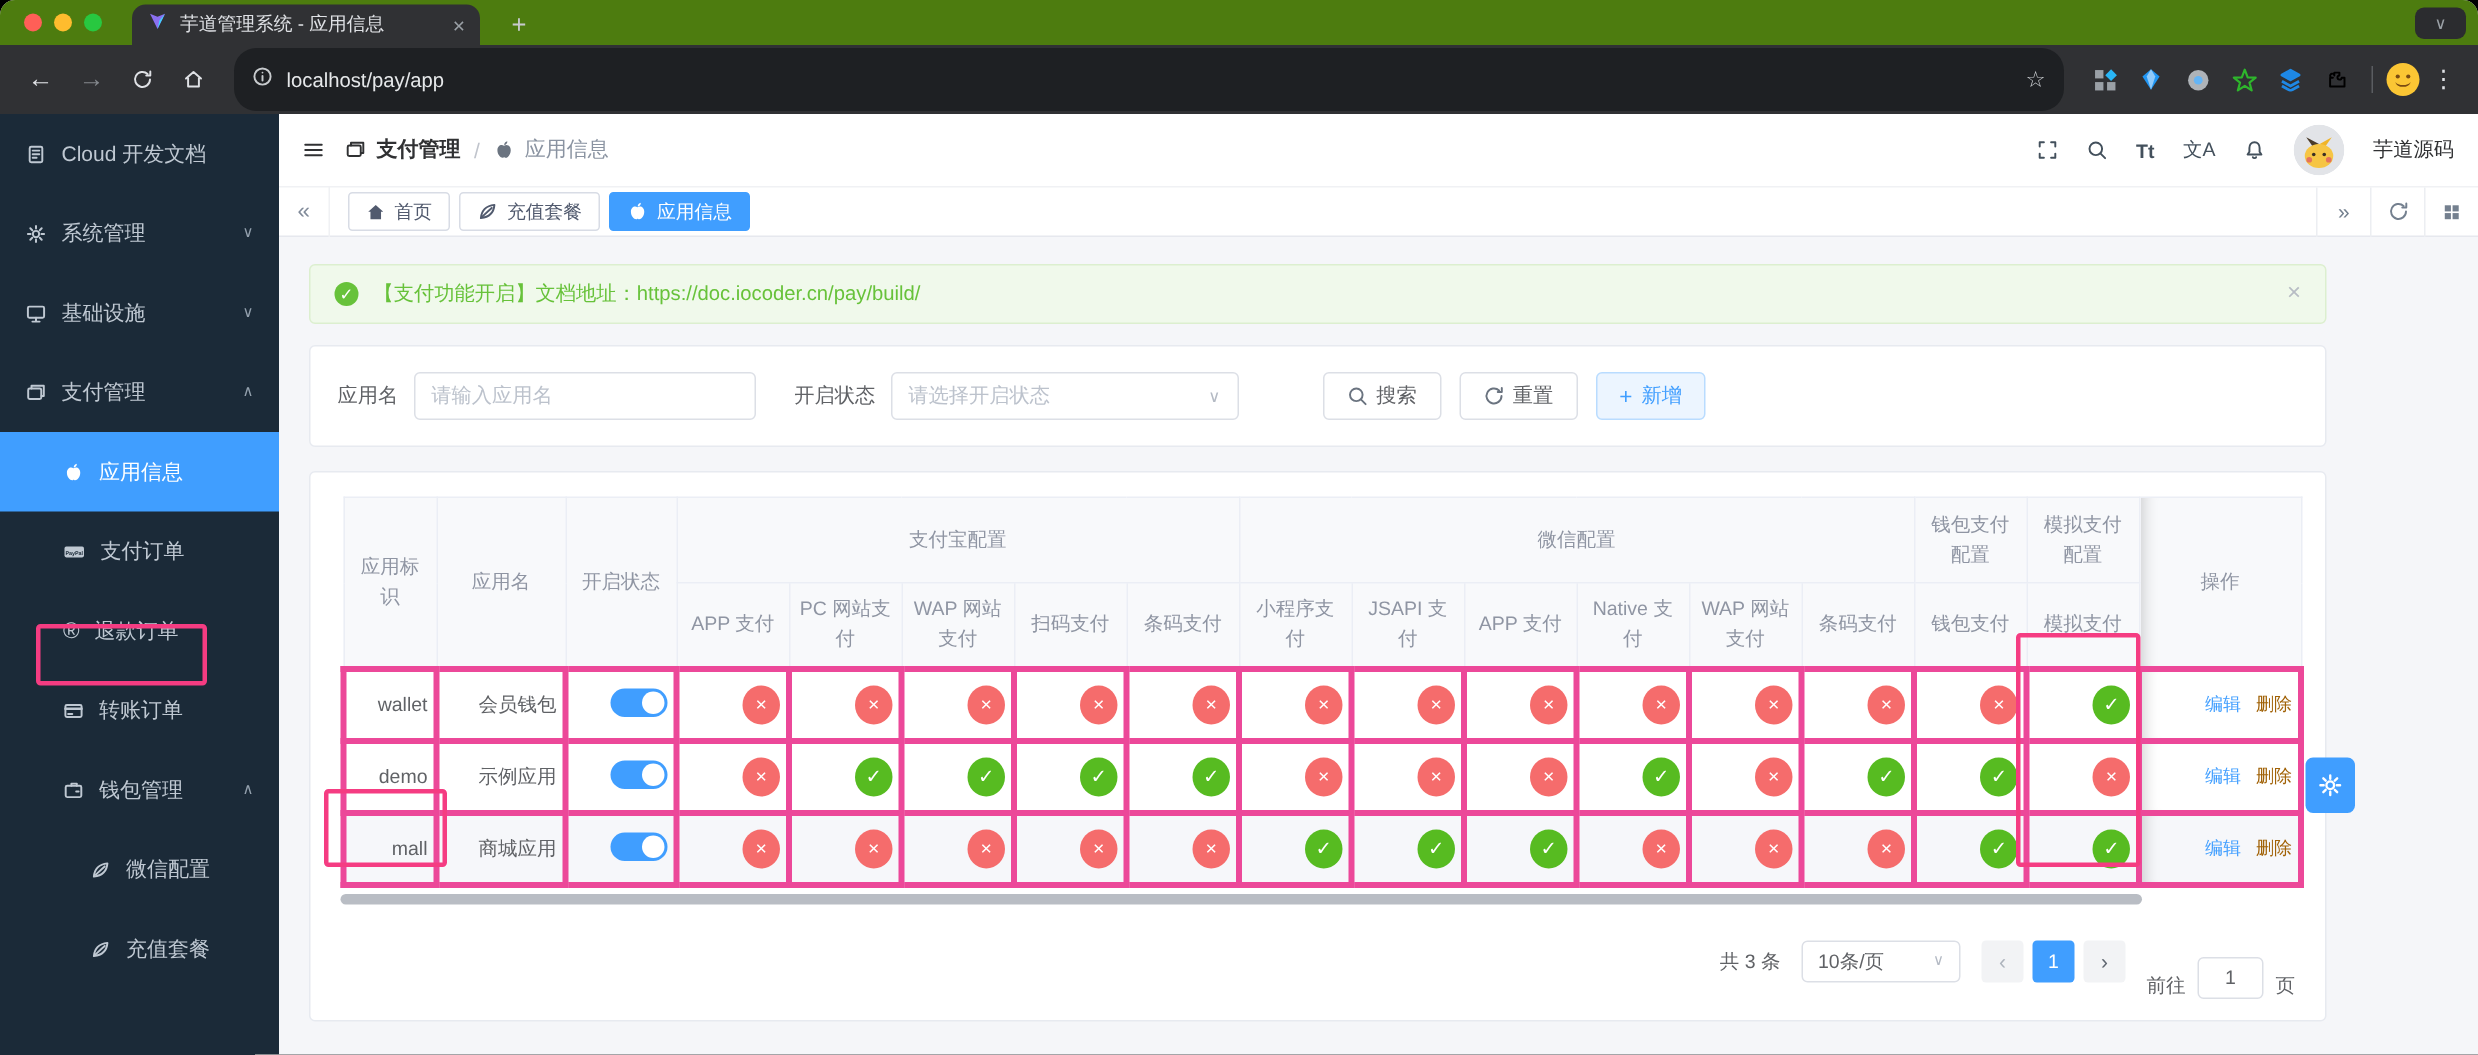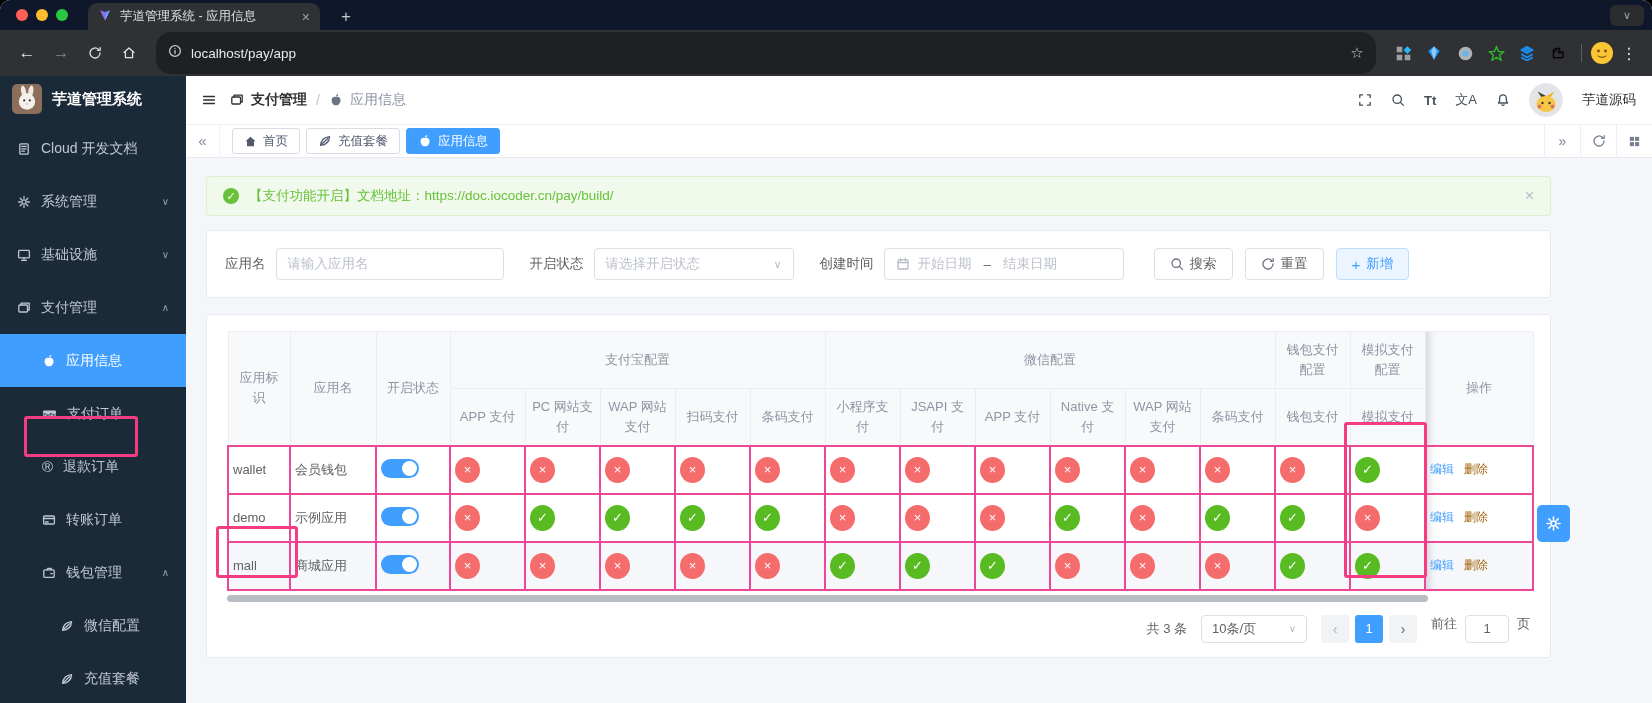--- a/index.html
+++ b/index.html
@@ -1,21 +1,21 @@
 <!DOCTYPE html>
 <html><head>
 <meta charset="utf-8">
 <title>芋道管理系统 - 应用信息</title>
 <style>
   * { margin:0; padding:0; box-sizing:border-box; }
   body { font-family:"Liberation Sans","DejaVu Sans",sans-serif; background:#000; }
   .page { width:1652px; height:703px; position:relative; overflow:hidden; background:#f5f6f9; border-radius:10px 10px 0 0; }
 
   
-  .tabstrip { height:30px; background:#0f172a; position:relative; }
+  .tabstrip { height:30px; background:#4d7c0f; position:relative; }
   .traffic { position:absolute; left:16px; top:9px; display:flex; gap:8px; }
   .traffic span { width:12px; height:12px; border-radius:50%; display:block; }
   .tl-red{background:#ff5f57}.tl-yellow{background:#febc2e}.tl-green{background:#28c840}
   .btab { position:absolute; left:88px; bottom:0; width:232px; height:27px; background:#303134; border-radius:9px 9px 0 0; display:flex; align-items:center; padding:0 10px; gap:8px; }
   .btab-title { flex:1; color:#dfe1e5; font-size:12.5px; white-space:nowrap; overflow:hidden; }
   .btab-close { color:#9aa0a6; font-size:14px; }
   .newtab { position:absolute; left:334px; bottom:3px; color:#c7cacd; font-size:17px; width:24px; text-align:center; }
   .corner-btn { position:absolute; right:8px; top:5px; width:34px; height:21px; background:#2b2c2f; border-radius:6px; color:#9aa0a6; font-size:11px; display:flex; align-items:center; justify-content:center; }
 
   .toolbar { height:46px; background:#303134; display:flex; align-items:center; padding:0 12px; gap:4px; }
@@ -71,33 +71,33 @@
   .alert-ic { width:16px; height:16px; border-radius:50%; background:#67c23a; color:#fff; font-size:11px; display:flex; align-items:center; justify-content:center; flex-shrink:0; }
   .alert-text { color:#67c23a; font-size:13.5px; }
   .alert-close { margin-left:auto; color:#b7bcc4; font-size:16px; cursor:pointer; }
 
   .card { background:#fff; border:1px solid #e7eaf0; border-radius:4px; width:1345px; }
   .search-card { padding:17px 18px; display:flex; align-items:center; font-size:13.5px; color:#606266; margin-bottom:16px; }
   .f-label { margin-right:10px; white-space:nowrap; }
   .f-group { display:flex; align-items:center; margin-right:26px; }
   .ibox { height:32px; border:1px solid #dcdfe6; border-radius:4px; background:#fff; display:flex; align-items:center; padding:0 11px; color:#bcc2cc; font-size:13.5px; gap:8px; }
   .ibox .chev { margin-left:auto; color:#b4bac4; font-size:11px; }
-  .w-app { width:228px; } .w-status { width:200px; } .w-date { width:240px; }
+  .w-app { width:228px; } .w-status { width:232px; } .w-date { width:240px; }
   .date-sep { color:#606266; margin:0 4px; }
   .cal-ic { color:#b4bac4; display:flex; }
   .btns { display:flex; align-items:center; margin-left:30px; }
   .btn { height:32px; border:1px solid #dcdfe6; border-radius:4px; background:#fff; color:#606266; display:inline-flex; align-items:center; gap:6px; padding:0 15px; font-size:13.5px; margin-right:12px; cursor:pointer; }
   .btn .b-ic { display:flex; color:#6b7480; }
   .btn.plain-blue { background:#ecf5ff; border-color:#b9dcff; color:#409eff; }
   .btn.plain-blue .b-ic { color:#409eff; font-size:15px; }
 
   .table-card { padding:16px 20px 14px; }
   table { width:1305px; border-collapse:collapse; table-layout:fixed; font-size:13px; color:#606266; }
   th { background:#f8f9fb; color:#8f95a3; font-weight:normal; border:1px solid #ebeef5; height:57px; line-height:20px; padding:2px 6px; text-align:center; vertical-align:middle; word-break:break-all; }
-  td { border:2px solid #ec4899; height:48px; text-align:left; vertical-align:middle; background:#fff; padding:2px 4px; }
+  td { border:4px solid #ec4899; height:48px; text-align:right; vertical-align:middle; background:#fff; padding:2px 4px; }
   tr.striped td { background:#f6f7fa; }
   td.action, th.action { box-shadow: inset 12px 0 10px -10px rgba(0,0,0,.18); }
   .circle { display:inline-flex; width:25px; height:26px; border-radius:50%; align-items:center; justify-content:center; color:#fff; font-size:13px; }
   .circle.ok { background:#57bb21; }
   .circle.no { background:#f56c6c; }
   .toggle { width:38px; height:19px; border-radius:10px; background:#409eff; display:inline-block; position:relative; cursor:pointer; }
   .toggle::after { content:""; position:absolute; right:2px; top:2px; width:15px; height:15px; background:#fff; border-radius:50%; }
   .lnk { text-decoration:none; font-size:12px; cursor:pointer; }
   .lnk.edit { color:#409eff; margin-right:10px; }
   .lnk.del { color:#a16207; }
@@ -105,21 +105,21 @@
   .h-scroll { height:9px; margin-top:3px; position:relative; width:1305px; }
   .h-scroll .thumb { position:absolute; left:0; top:1px; height:7px; width:92%; background:#b9bdc4; border-radius:4px; }
 
   .pager { display:flex; align-items:center; justify-content:flex-end; gap:14px; margin-top:12px; color:#606266; font-size:13px; }
   .psel { width:106px; height:28px; border:1px solid #dcdfe6; border-radius:4px; display:flex; align-items:center; padding:0 10px; gap:6px; }
   .psel .chev { margin-left:auto; color:#b4bac4; font-size:10px; }
   .pgroup { display:flex; align-items:center; gap:6px; }
   .pbtn { min-width:28px; height:28px; border-radius:3px; background:#f2f3f5; display:flex; align-items:center; justify-content:center; color:#adb3bc; font-size:14px; cursor:pointer; }
   .pbtn.next { color:#5f6670; }
   .pbtn.cur { background:#409eff; color:#fff; font-size:13px; }
-  .goto { display:flex; align-items:flex-start; gap:8px; }
+  .goto { display:flex; align-items:flex-end; gap:8px;margin-top:22px; }
   .goto-input { width:44px; height:28px; border:1px solid #dcdfe6; border-radius:4px; display:flex; align-items:center; justify-content:center; color:#606266; }
 
   .gear-fab { position:absolute; left:1537px; top:505px; width:33px; height:37px; background:#409eff; border-radius:5px; display:flex; align-items:center; justify-content:center; color:#fff; z-index:30; cursor:pointer; }
 
   .annot { position:absolute; border:3px solid #f53c82; border-radius:3px; z-index:40; pointer-events:none; }
   .annot-sidebar { left:24px; top:416px; width:114px; height:41px; }
   .annot-wallet { left:216px; top:526px; width:82px; height:52px; }
   .annot-mock { left:1344px; top:422px; width:83px; height:156px; }
 </style>
 </head>
@@ -213,34 +213,20 @@
           <circle cx="8.5" cy="10" r="1.4" fill="#7a4b12"></circle>
           <circle cx="15.5" cy="10" r="1.4" fill="#7a4b12"></circle>
           <path d="M7 13.6c1.4 2.8 8.6 2.8 10 0-.6 4.4-9.4 4.4-10 0z" fill="#7a4b12"></path>
         </svg></span>
     <span class="menu-dots">⋮</span>
   </div>
 
   <div class="app">
 
     <aside class="sidebar">
-      <div class="logo">
-        <span style="display:flex">
-            <svg width="30" height="30" viewBox="0 0 30 30">
-              <rect width="30" height="30" rx="5" fill="#8d6e5a"></rect>
-              <ellipse cx="11.6" cy="7.5" rx="2.5" ry="6" fill="#efe9e4" transform="rotate(-12 11.6 7.5)"></ellipse>
-              <ellipse cx="18.8" cy="7.5" rx="2.5" ry="6" fill="#efe9e4" transform="rotate(10 18.8 7.5)"></ellipse>
-              <circle cx="15" cy="17.5" r="8.2" fill="#f4f0ec"></circle>
-              <circle cx="12.2" cy="16.4" r="1.1" fill="#3a3a3a"></circle>
-              <circle cx="17.8" cy="16.4" r="1.1" fill="#3a3a3a"></circle>
-              <path d="M13.9 19.6h2.2l-1.1 1.5z" fill="#d98ca0"></path>
-            </svg>
-          </span>
-        <span class="logo-title">芋道管理系统</span>
-      </div>
       <nav id="sidebar-menu">
           <div class="menu-item lvl0">
             <span class="mi-icon">
               <svg width="14" height="14" viewBox="0 0 14 14" fill="none" stroke="currentColor" stroke-width="1.3" stroke-linecap="round" stroke-linejoin="round">
                 <rect x="2.8" y="1.8" width="8.4" height="10.4" rx="1"></rect>
                 <path d="M4.8 4.4h4.4M4.8 6.8h4.4M4.8 9.2h2.6"></path>
               </svg>
             </span>
             <span class="mi-label">Cloud 开发文档</span>
           </div>
@@ -461,34 +447,20 @@
             <span class="f-label">应用名</span>
             <div class="ibox w-app">
               <span>请输入应用名</span>
             </div>
           </div>
           <div class="f-group">
             <span class="f-label">开启状态</span>
             <div class="ibox w-status">
               <span>请选择开启状态</span>
               <span class="chev">∨</span>
-            </div>
-          </div>
-          <div class="f-group" style="margin-right:0">
-            <span class="f-label">创建时间</span>
-            <div class="ibox w-date">
-              <span class="cal-ic">
-                  <svg width="14" height="14" viewBox="0 0 14 14" fill="none" stroke="currentColor" stroke-width="1.3" stroke-linecap="round" stroke-linejoin="round">
-                    <rect x="2" y="2.8" width="10" height="9.2" rx="1"></rect>
-                    <path d="M4.6 1.6v2.4M9.4 1.6v2.4M2 5.6h10"></path>
-                  </svg>
-                </span>
-              <span>开始日期</span>
-              <span class="date-sep">–</span>
-              <span>结束日期</span>
             </div>
           </div>
           <div class="btns">
             <span class="btn">
               <span class="b-ic">
                   <svg width="14" height="14" viewBox="0 0 14 14" fill="none" stroke="currentColor" stroke-width="1.3" stroke-linecap="round" stroke-linejoin="round">
                     <circle cx="6.2" cy="6.2" r="4.2"></circle>
                     <path d="M9.4 9.4l3 3"></path>
                   </svg>
                 </span>

